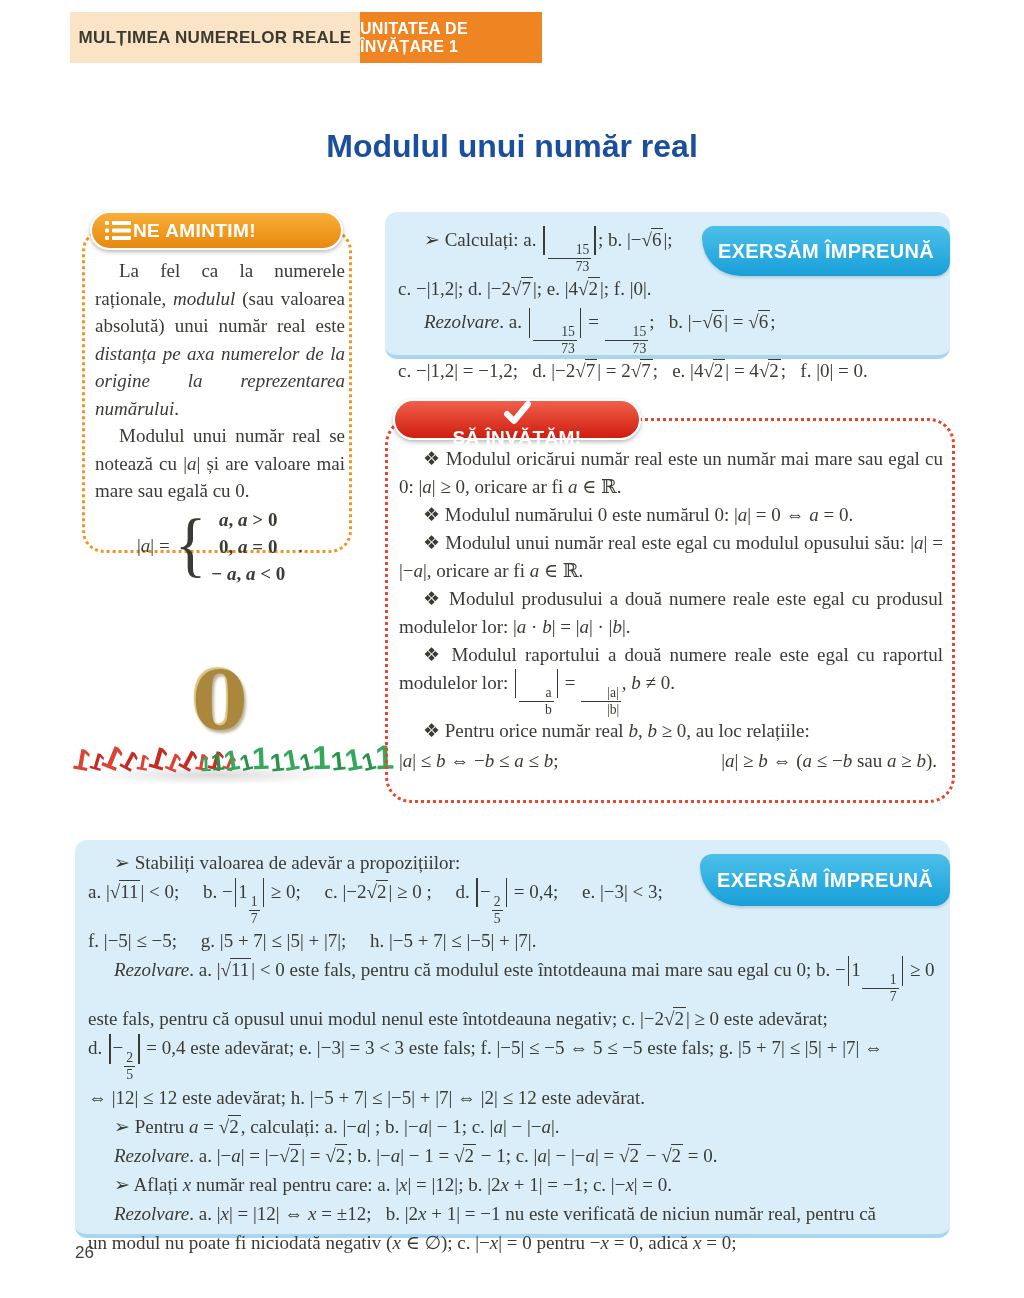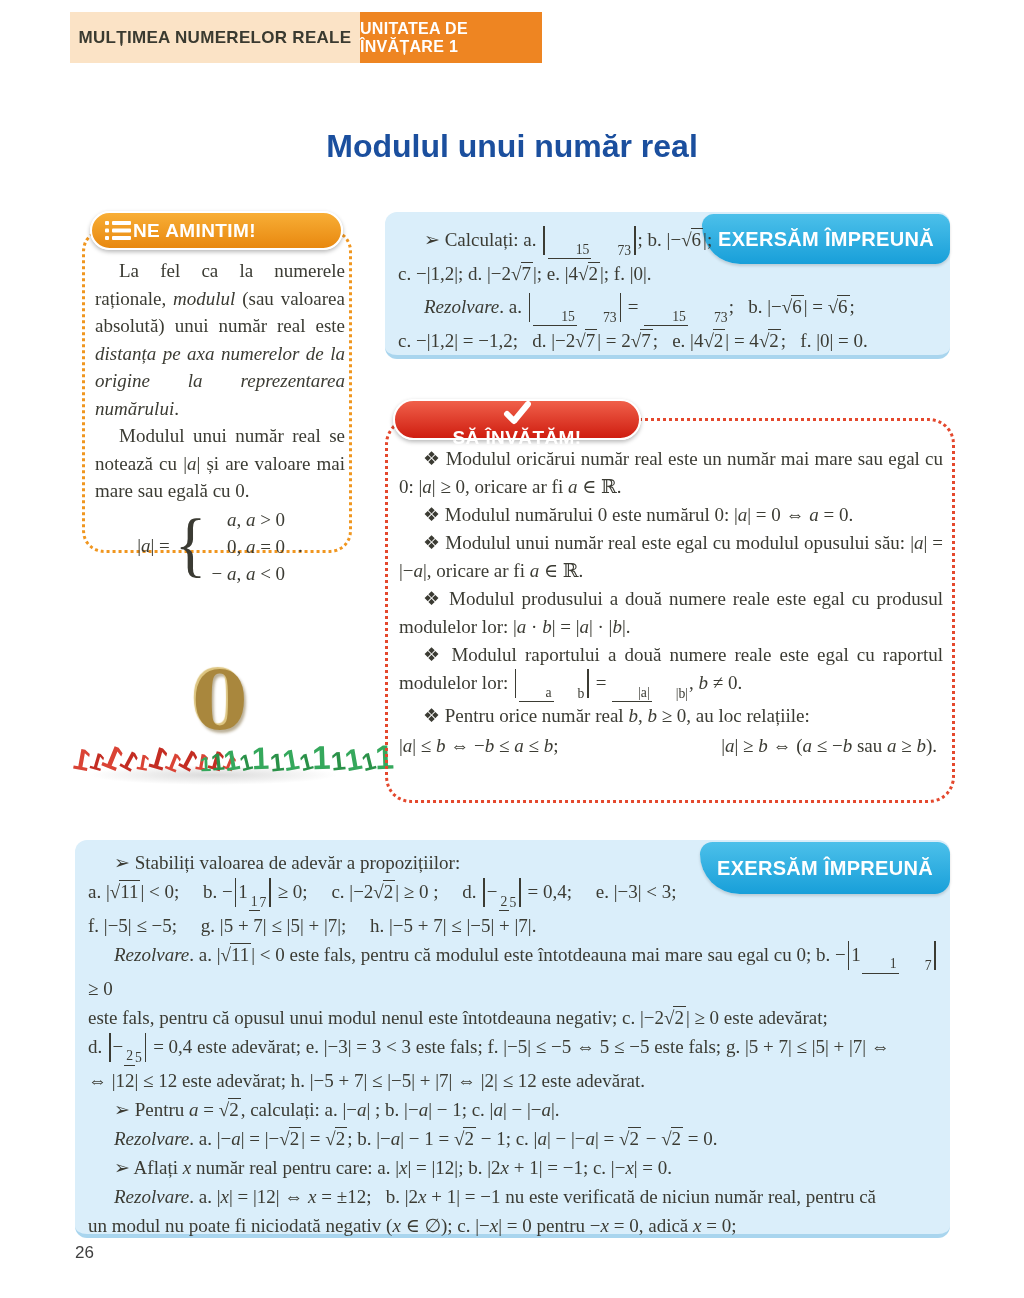--- a/index.html
+++ b/index.html
@@ -17,60 +17,60 @@
 
   
   .rem-box{left:82px;top:229px;width:270px;height:324px;border:3.5px dotted #f0961f;border-radius:22px;box-sizing:border-box;}
   .pill{display:flex;align-items:center;gap:2px;padding:0 13px;box-sizing:border-box;border:2px solid #fff;
         box-shadow:0 2px 4px rgba(0,0,0,.28);color:#fff;font:bold 19px "Liberation Sans","DejaVu Sans",sans-serif;letter-spacing:.4px;}
   .rem-pill{left:90px;top:211px;width:253px;height:39px;border-radius:21px;background:linear-gradient(#f8ae36,#e8880f);}
   .rem-content{left:95px;top:257px;width:250px;font-size:19px;line-height:27.5px;text-align:justify;}
   .rem-content p{margin:0;text-indent:24px;}
   .cases{display:flex;align-items:center;justify-content:center;gap:5px;margin-top:1px;}
   .brace{font-size:66px;line-height:1;transform:scaleY(1.08);margin-top:-5px;font-weight:400;}
-  .case-rows div{line-height:27px;text-align:right;}
+  .case-rows div{line-height:27px;text-align:center;font-weight:bold;}
   .cases .dot{margin-left:8px;}
 
   
   .ill{left:74px;top:655px;width:278px;height:132px;}
   .ill-shadow{position:absolute;left:14px;bottom:2px;width:250px;height:20px;border-radius:50%;
               background:radial-gradient(ellipse at center,rgba(140,140,140,.32),rgba(255,255,255,0) 70%);}
   .zero{position:absolute;left:118px;top:6px;font:bold 80px/1 "DejaVu Serif","Liberation Serif",serif;color:#a9873d;
         text-shadow:-2px -2px 1px #dcc47f,2px 3px 3px rgba(100,75,20,.45);}
   .neg-row{position:absolute;left:0;bottom:14px;width:124px;display:flex;align-items:flex-end;justify-content:space-between;}
   .pos-row{position:absolute;right:2px;bottom:14px;width:150px;display:flex;align-items:flex-end;justify-content:space-between;}
   .one{font-family:"Liberation Sans","DejaVu Sans",sans-serif;font-weight:bold;line-height:.9;display:inline-block;}
 
   
   .panel{background:#daeefa;border-radius:12px;border-bottom:4px solid #a9d5ee;box-sizing:border-box;}
   .panel1{left:385px;top:212px;width:565px;height:147px;}
   .panel2{left:75px;top:840px;width:875px;height:398px;}
   .badge{background:linear-gradient(#4cc0ea,#189fd9);color:#fff;display:flex;align-items:center;justify-content:center;
-         font:bold 20px "Liberation Sans","DejaVu Sans",sans-serif;letter-spacing:.3px;box-shadow:0 2px 3px rgba(0,0,0,.15);}
+         font:bold 20px "Liberation Sans","DejaVu Sans",sans-serif;letter-spacing:.3px;box-shadow:0 2px 3px rgba(0,0,0,.15);margin-top:12px;}
   .badge1{left:702px;top:214px;width:248px;height:50px;border-radius:18px 18px 22px 58px;}
   .badge2{left:700px;top:842px;width:250px;height:52px;border-radius:18px 18px 22px 58px;}
 
   .ex-line{font-size:19px;line-height:29px;}
   .ind{text-indent:26px;}
   .ex1-content{left:398px;top:221px;width:545px;}
   .ex1-content .ex-line.tall{line-height:38px;}
 
   
   .learn-box{left:385px;top:418px;width:570px;height:385px;border:3.5px dotted #e4482d;border-radius:26px;box-sizing:border-box;}
   .learn-pill{left:393px;top:399px;width:248px;height:41px;border-radius:22px;background:linear-gradient(#f0604a,#cf1d10);flex-direction:column;}
   .learn-content{left:399px;top:445px;width:544px;}
   .prop{font-size:19px;line-height:28px;text-align:justify;text-indent:24px;}
   .relations{display:flex;justify-content:space-between;font-size:19px;line-height:30px;padding-right:6px;margin-top:1px;}
 
   .ex2-content{left:88px;top:848px;width:852px;}
 
   .pagenum{left:75px;top:1243px;font:17px "Liberation Sans","DejaVu Sans",sans-serif;color:#3f3f3f;}
 
   
-  .frac{display:inline-flex;flex-direction:row;align-items:center;vertical-align:-0.55em;line-height:1.05;font-size:.72em;margin:0 1px;justify-content:space-between;}
+  .frac{display:inline-flex;flex-direction:column;align-items:center;vertical-align:-0.55em;line-height:1.05;font-size:.72em;margin:0 1px;justify-content:space-between;}
   .frac .fn{border-bottom:1.3px solid currentColor;padding:0 2px 1px;}
   .frac .fd{padding-top:1px;}
   .sq{white-space:nowrap;}
   .sq .rad{border-top:1.4px solid currentColor;padding:0 2px 0 1px;margin-left:-1px;}
   .tbar{display:inline-block;width:1.5px;height:1.55em;background:currentColor;vertical-align:middle;margin:0 2px;transform:translateY(-1px);}
   i{font-style:italic;}
 </style>
 </head>
 <body>
 

